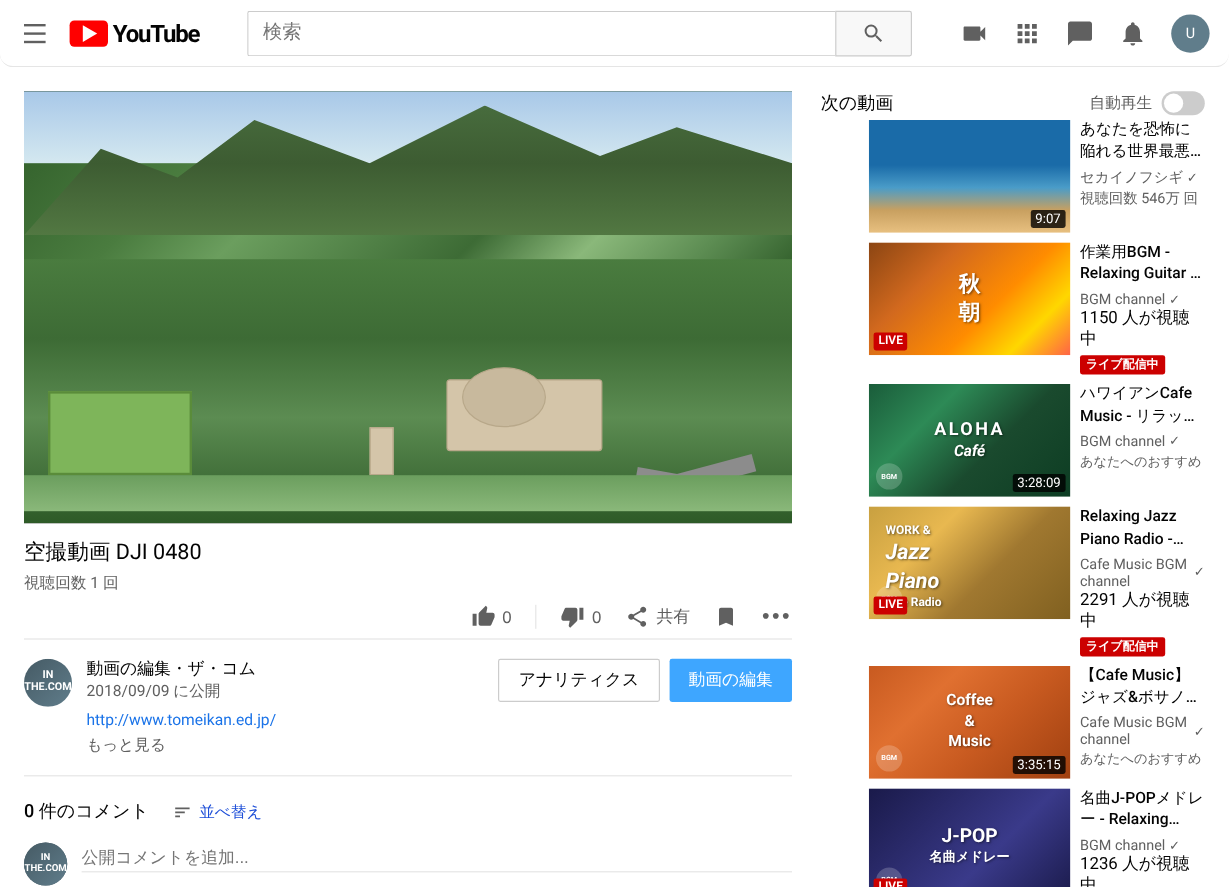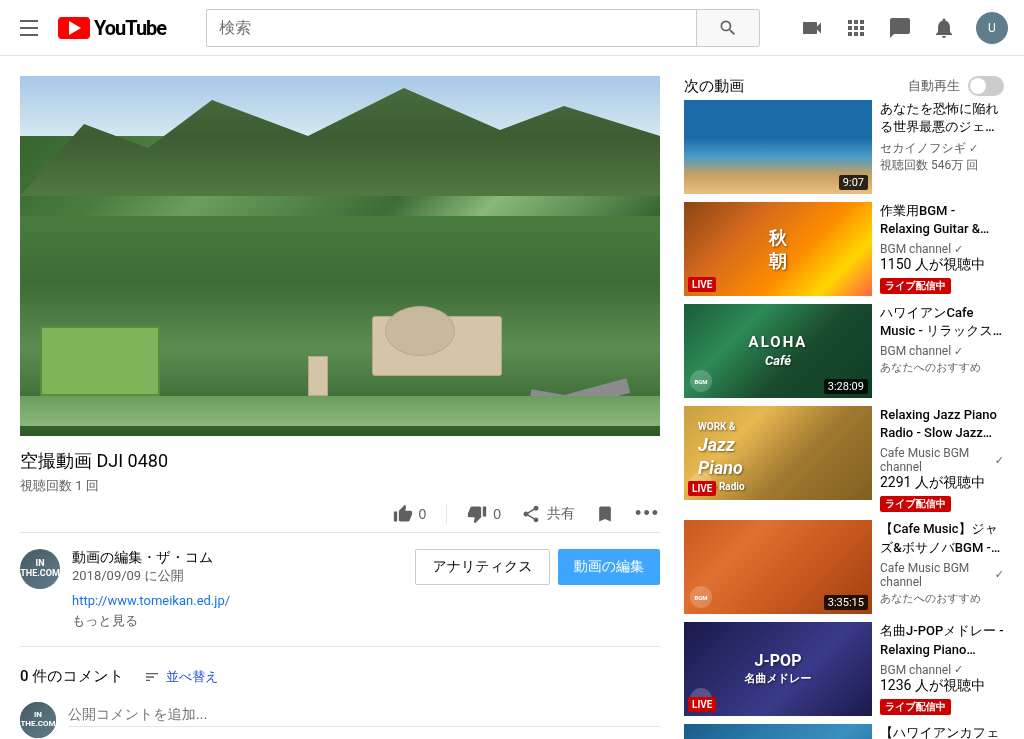--- a/index.html
+++ b/index.html
@@ -9,20 +9,21 @@
     .header {
       display: flex;
       align-items: center;
       padding: 0 16px;
       height: 56px;
       border-bottom: 1px solid #e5e5e5;
       position: sticky;
       top: 0;
       background: #fff;
       z-index: 100;
+      border-radius: 11px;
     }
     .header-left { display: flex; align-items: center; gap: 16px; }
     .hamburger { display: flex; flex-direction: column; gap: 5px; cursor: pointer; padding: 4px; }
     .hamburger span { display: block; width: 18px; height: 2px; background: #606060; }
     .logo { display: flex; align-items: center; gap: 4px; cursor: pointer; }
     .logo-icon { width: 32px; height: 22px; background: #ff0000; border-radius: 4px; display: flex; align-items: center; justify-content: center; }
     .logo-play { width: 0; height: 0; border-top: 7px solid transparent; border-bottom: 7px solid transparent; border-left: 12px solid #fff; margin-left: 2px; }
     .logo-text { font-size: 20px; font-weight: 700; letter-spacing: -1px; color: #030303; }
     
     .search-area { display: flex; flex: 1; max-width: 600px; margin: 0 40px; }
@@ -179,23 +180,24 @@
     
     .video-card {
       display: flex;
       gap: 8px;
       margin-bottom: 8px;
       cursor: pointer;
     }
     .thumb-container {
       position: relative;
       flex-shrink: 0;
-      width: 188px;
+      width: 168px;
       height: 94px;
       overflow: hidden;
+      margin-left: 40px;
     }
     .thumb-img {
       width: 100%;
       height: 100%;
     }
     .duration-badge {
       position: absolute;
       bottom: 4px;
       right: 4px;
       background: rgba(0,0,0,0.8);
@@ -462,20 +464,21 @@
           </div>
           <div class="card-info">
             <div class="card-title">Relaxing Jazz Piano Radio - Slow Jazz Music - 24/7 Live...</div>
             <div class="card-channel">Cafe Music BGM channel <span style="font-size:11px;">✓</span></div>
             <div>2291 人が視聴中<br><span class="live-label">ライブ配信中</span></div>
           </div>
         </div>
         <div class="video-card">
           <div class="thumb-container">
             <div class="thumb-img thumb-coffee" style="width: 100%; height: 100%;">
+              <div style="position: absolute; color: rgb(255, 255, 255); font-weight: 700; text-shadow: rgba(0, 0, 0, 0.5) 1px 1px 2px; padding: 6px; font-size: 13px; line-height: 1.3; top: 50%; left: 50%; transform: translate(-50%, -50%); text-align: center;">Coffee<br>&amp;<br>Music</div>
               <div style="position: absolute; bottom: 6px; left: 6px; width: 22px; height: 22px; background: rgba(255, 255, 255, 0.2); border-radius: 50%; display: flex; align-items: center; justify-content: center;">
                 <span style="color:#fff;font-size:6px;font-weight:700;">BGM</span>
               </div>
               <div class="duration-badge">3:35:15</div>
             </div>
           </div>
           <div class="card-info">
             <div class="card-title">【Cafe Music】ジャズ&amp;ボサノバBGM - インストゥルメンタ...</div>
             <div class="card-channel">Cafe Music BGM channel <span style="font-size:11px;">✓</span></div>
             <div class="recommend-label">あなたへのおすすめ</div>

